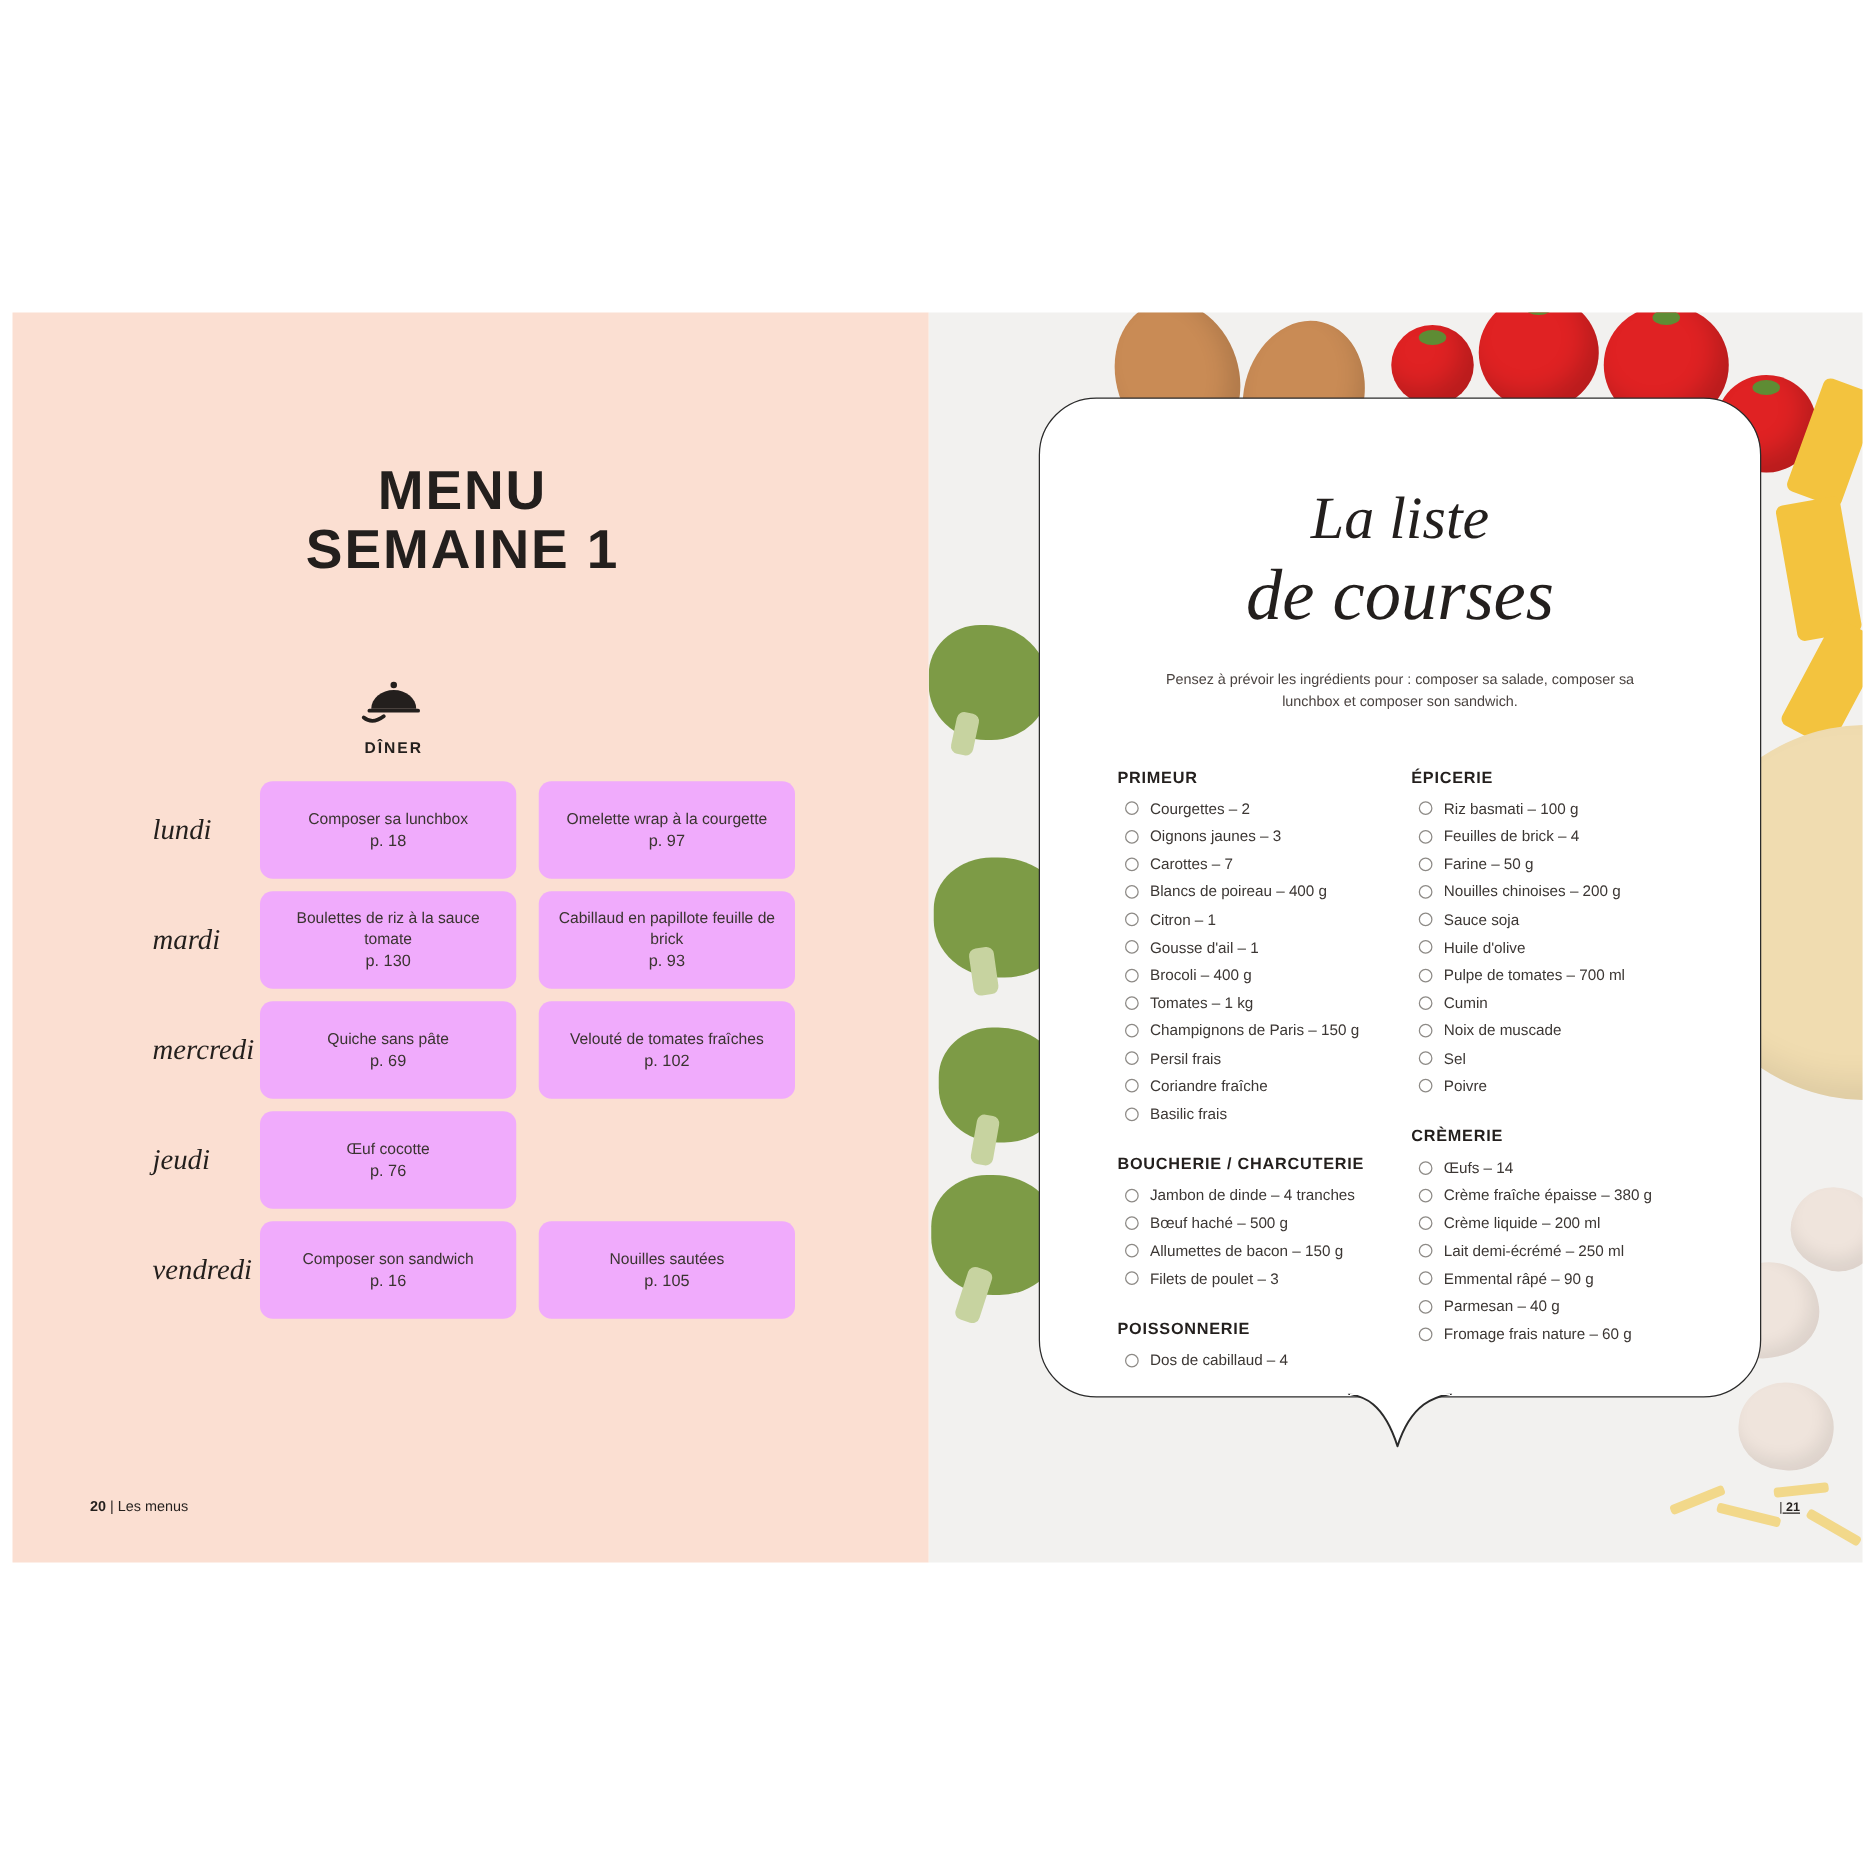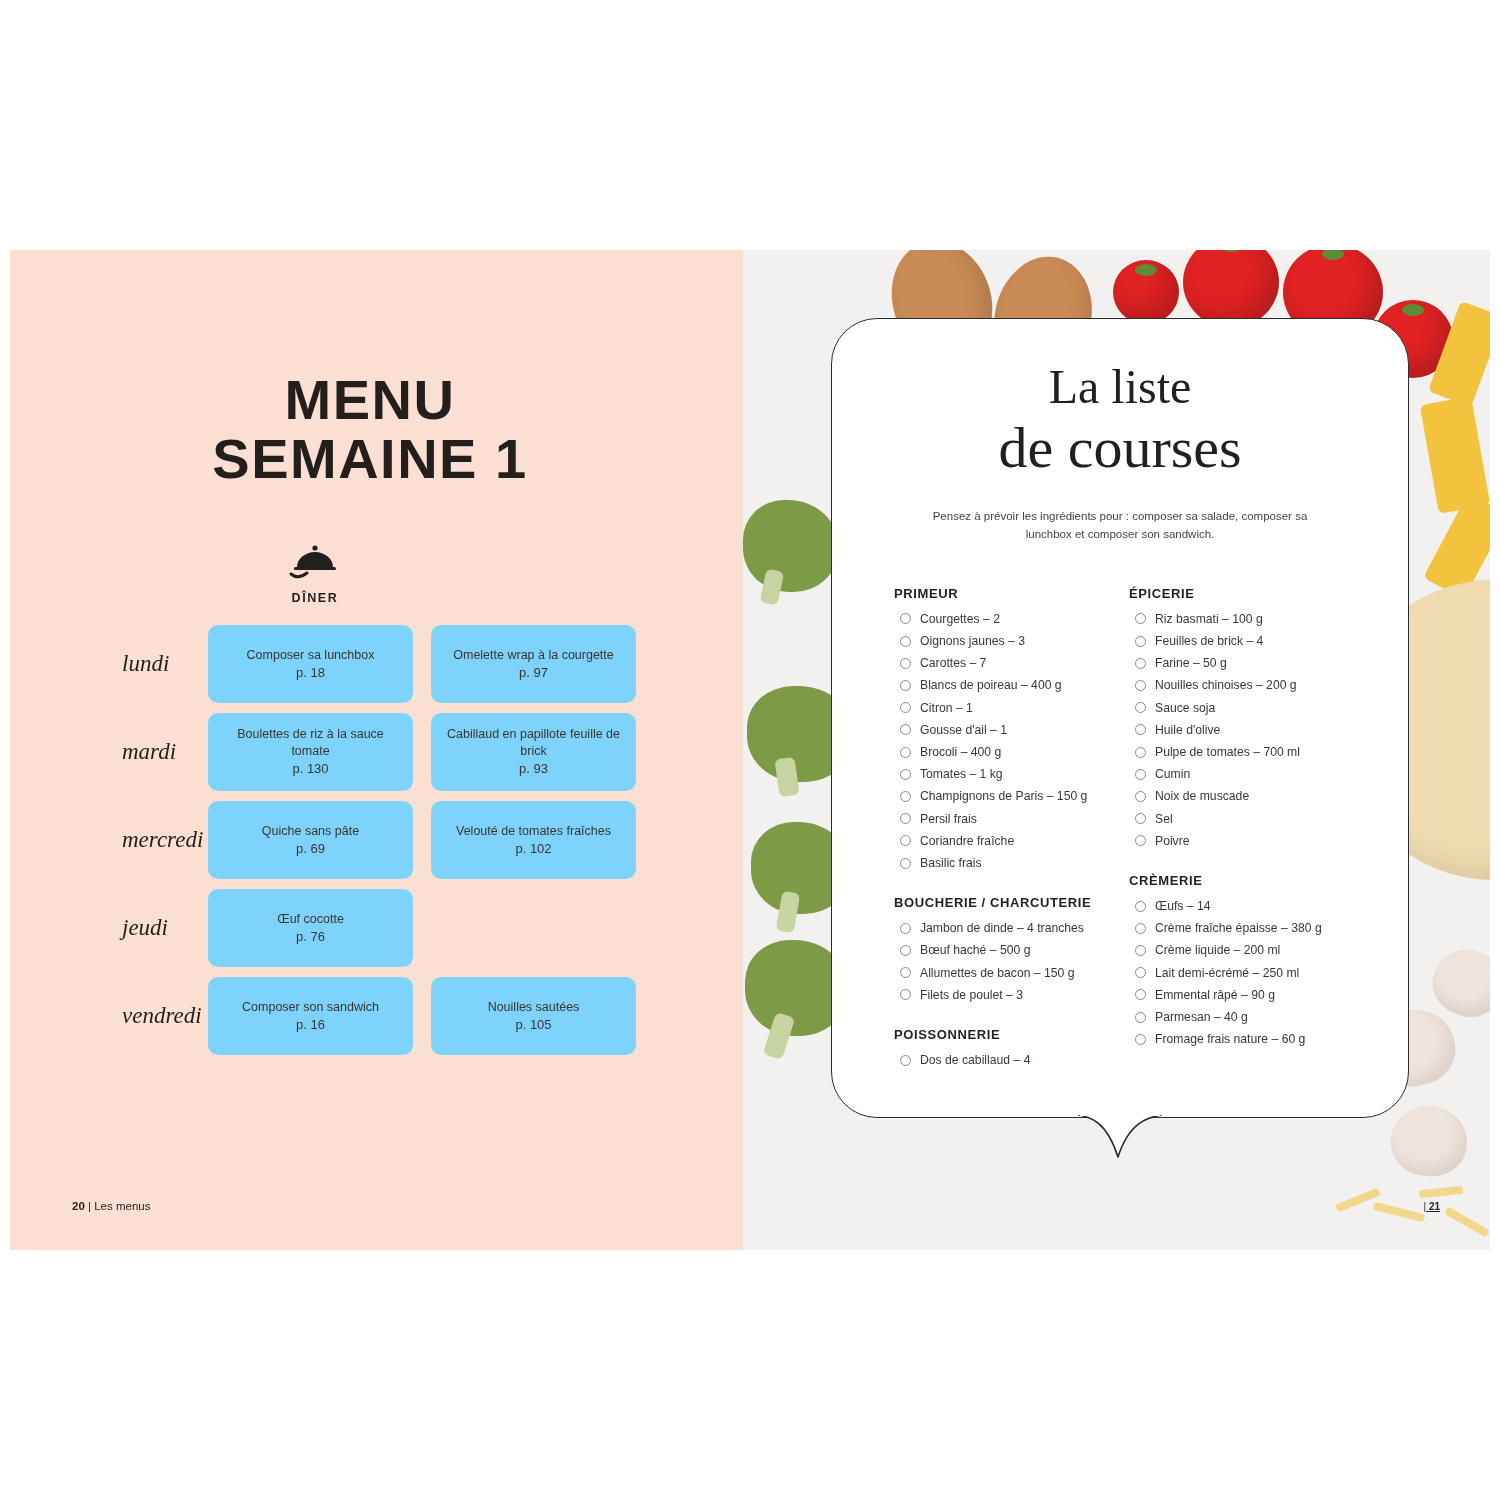--- a/index.html
+++ b/index.html
@@ -33,21 +33,21 @@
   }
 
   .menu-title {
     position: absolute;
     left: 60px;
     top: 120px;
     width: 600px;
     text-align: center;
     font-family: "Liberation Sans", sans-serif;
     font-weight: bold;
-    font-size: 56px;
+    font-size: 44px;
     line-height: 1.06;
     letter-spacing: 1.5px;
     color: #231f1d;
   }
   .menu-title .l1 { display: block; }
   .menu-title .l2 { display: block; }
 
   .col-heads {
     position: absolute;
     top: 285px;
@@ -92,21 +92,21 @@
     box-sizing: border-box;
     font-family: "Liberation Serif", serif;
     font-style: italic;
     font-size: 23px;
     color: #231f1d;
   }
   .meal-card {
     width: 205px;
     height: 78px;
     margin-right: 18px;
-    background: #7dd3fc;
+    background: #f0abfc;
     border-radius: 10px;
     display: flex;
     flex-direction: column;
     align-items: center;
     justify-content: center;
     text-align: center;
     padding: 0 10px;
     box-sizing: border-box;
   }
   .meal-card .name {
@@ -206,23 +206,24 @@
     position: absolute;
     left: 50%;
     margin-left: -42px;
     bottom: -44px;
     width: 84px;
     height: 46px;
     z-index: 6;
   }
 
   .liste-title {
-    margin-top: 44px;
+    margin-top: 72px;
     text-align: center;
     font-family: "Liberation Serif", serif;
+    font-style: italic;
     color: #231f1d;
     line-height: 1.0;
   }
   .liste-title .t1 { display: block; font-size: 48px; }
   .liste-title .t2 { display: block; font-size: 58px; margin-top: 8px; }
 
   .liste-sub {
     margin: 30px auto 0;
     width: 420px;
     text-align: center;

